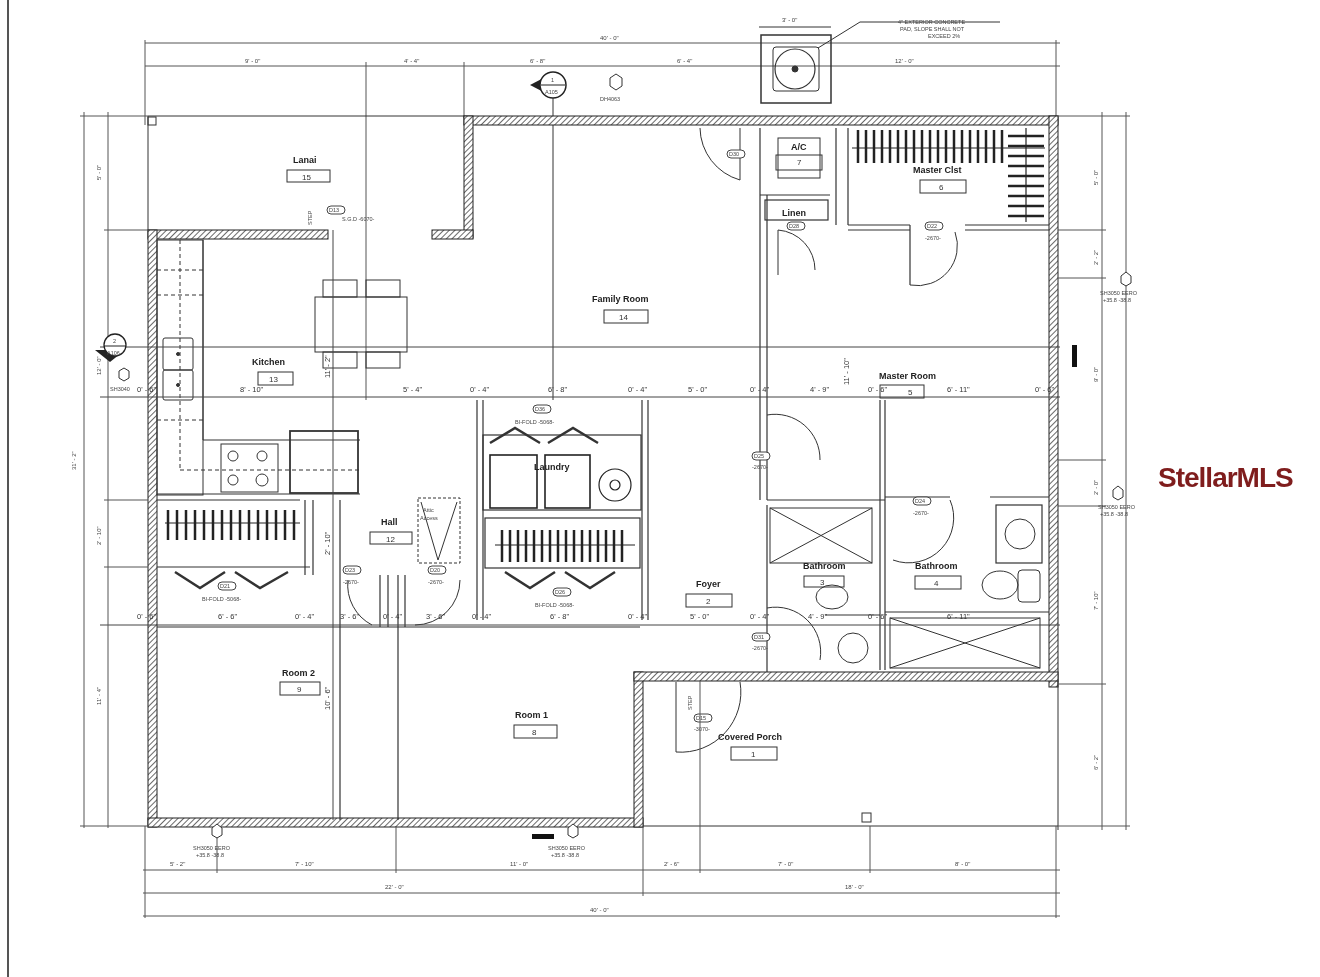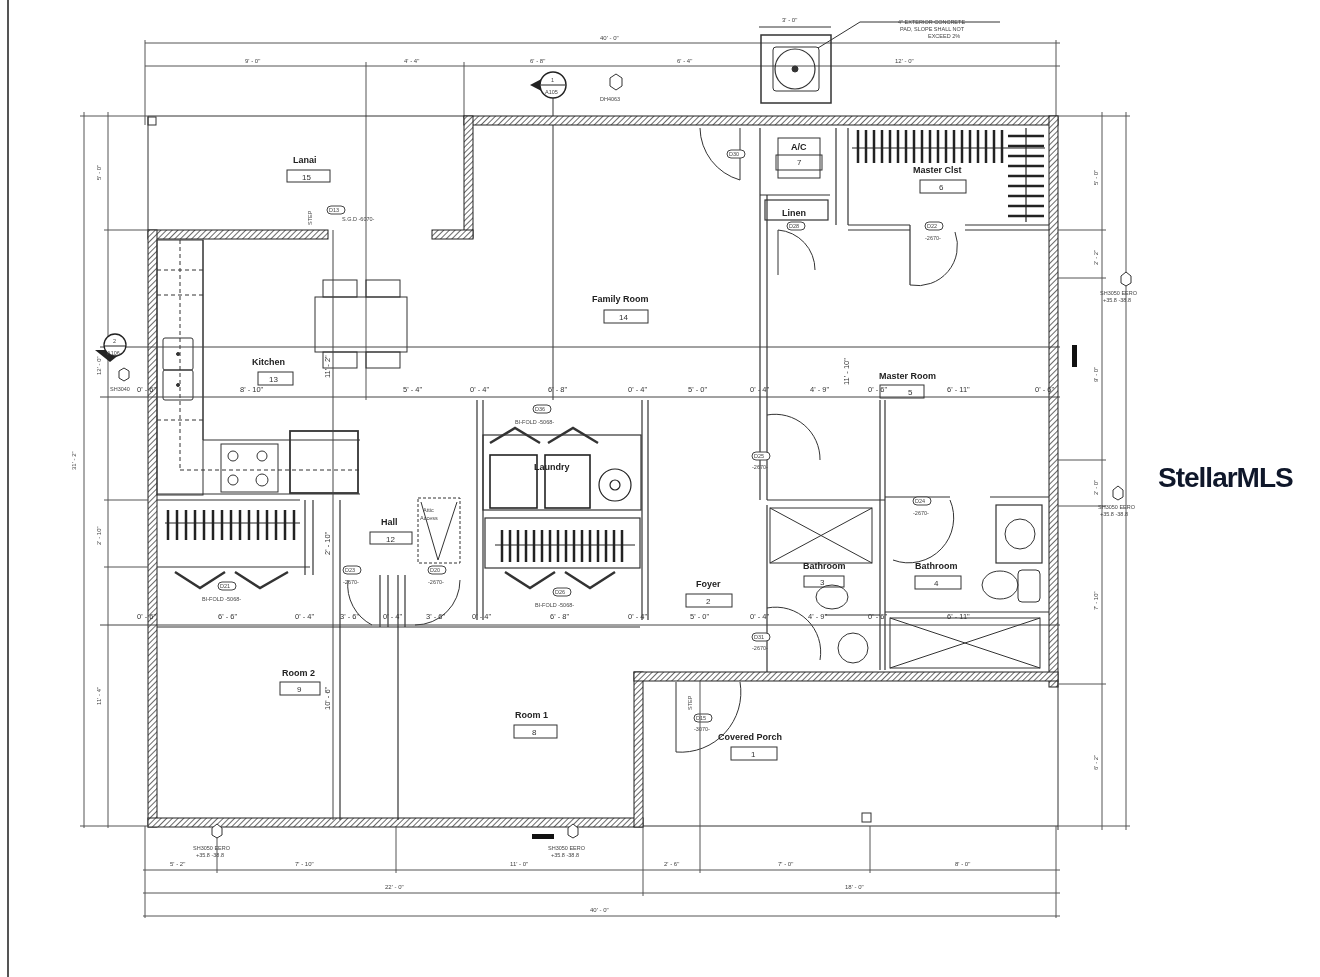--- a/index.html
+++ b/index.html
@@ -4,21 +4,21 @@
 <style>
   html, body { margin:0; padding:0; background:#ffffff; }
   body { width:1320px; height:977px; position:relative; overflow:hidden; font-family:"Liberation Sans", sans-serif; }
   .frame-left { position:absolute; left:7px; top:0; width:2px; height:977px; background:#555; }
   svg { position:absolute; left:0; top:0; }
   .lbl { font-family:"Liberation Sans", sans-serif; font-weight:bold; font-size:9px; fill:#222; }
   .num { font-family:"Liberation Sans", sans-serif; font-size:8px; fill:#333; }
   .dim { font-family:"Liberation Sans", sans-serif; font-size:6px; fill:#444; }
   .dimb { font-family:"Liberation Sans", sans-serif; font-size:7.5px; fill:#333; }
   .note { font-family:"Liberation Sans", sans-serif; font-size:5.5px; fill:#444; }
-  .wm { position:absolute; left:1158px; top:462px; font-family:"Liberation Sans", sans-serif; font-size:28px; color:#0f172a; letter-spacing:-1px; font-weight:bold; }
+  .wm { position:absolute; left:1158px; top:462px; font-family:"Liberation Sans", sans-serif; font-size:28px; color:#7f1d1d; letter-spacing:-1px; font-weight:bold; }
 </style>
 </head>
 <body>
 
 <div class="frame-left"></div>
 
 <svg width="1320" height="977" viewBox="0 0 1320 977">
   <defs>
     <pattern id="hatch" width="4" height="4" patternUnits="userSpaceOnUse" patternTransform="rotate(45)">
       <rect width="4" height="4" fill="#fff"></rect>

